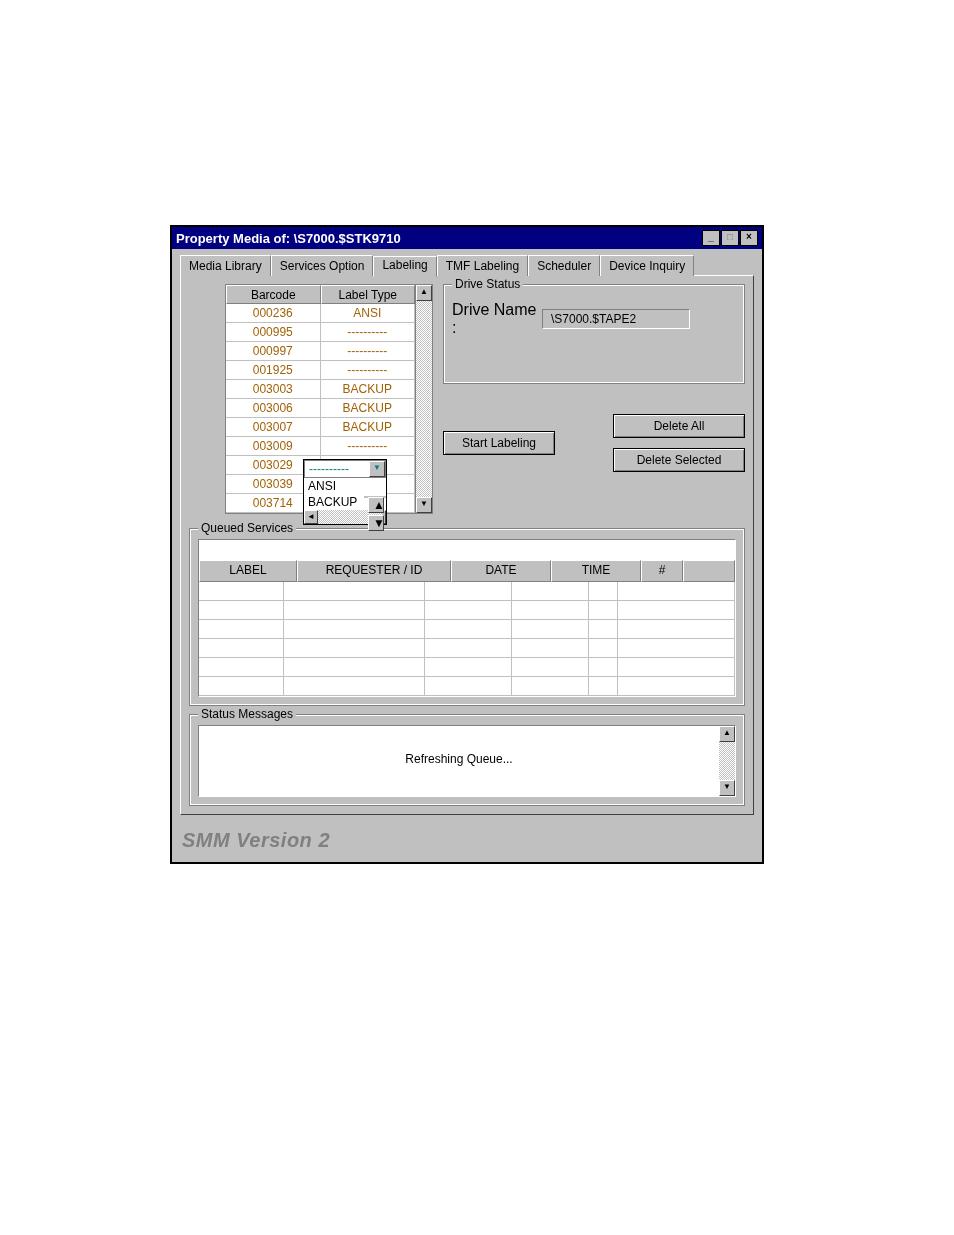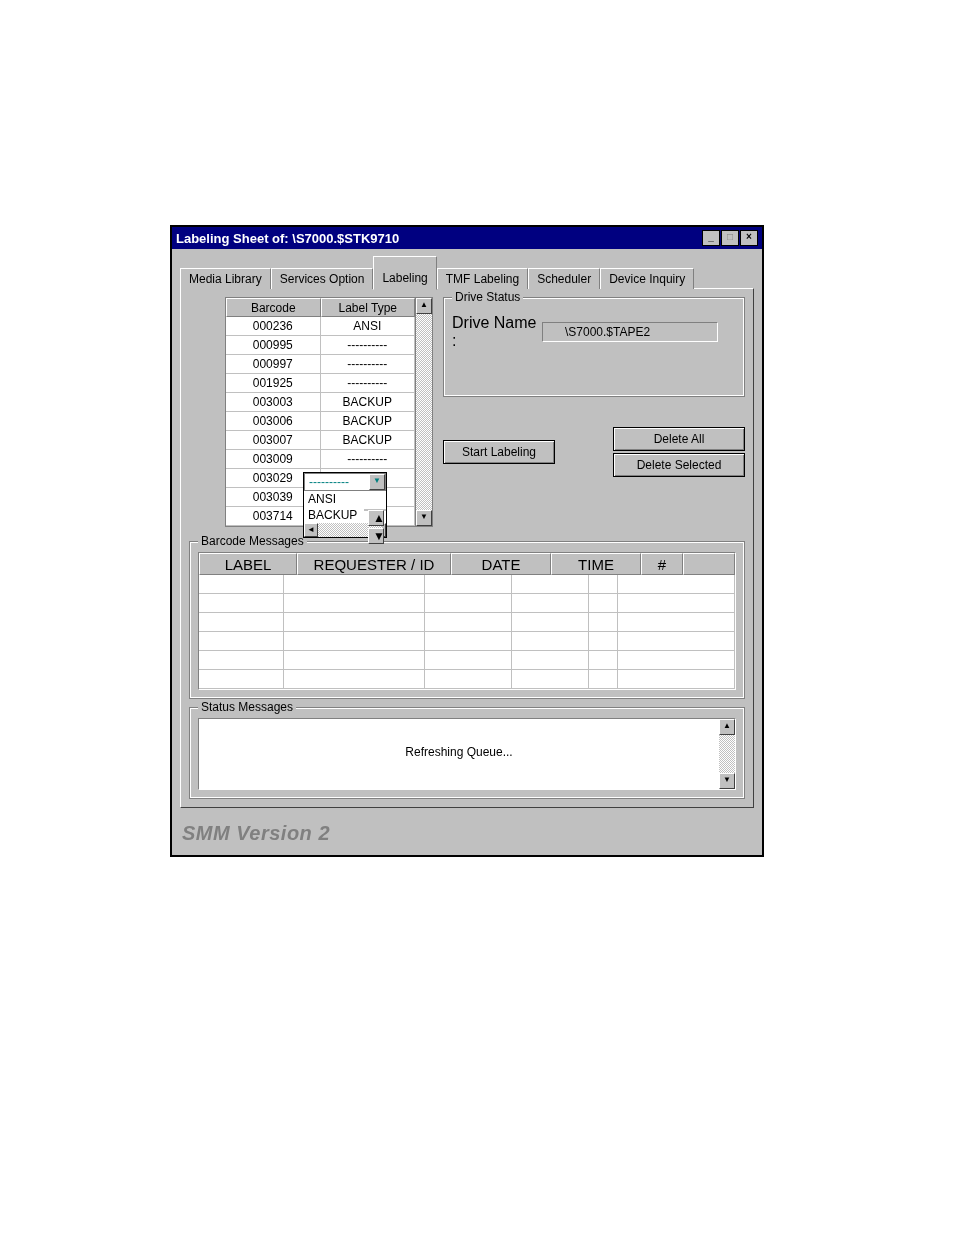--- a/index.html
+++ b/index.html
@@ -70,21 +70,21 @@
     background: #c0c0c0;
     font-size: 12px;
     color: #000;
     margin-right: 0px;
     position: relative;
   }
   .tab.active {
     border-bottom: 1px solid #c0c0c0;
     background: #c0c0c0;
     z-index: 3;
-    padding-top: 14px;
+    padding-top: 1px;
     padding-bottom: 4px;
     top: 1px;
   }
   .tabpanel {
     border-top: 1px solid #fff;
     border-left: 1px solid #fff;
     border-right: 1px solid #404040;
     border-bottom: 1px solid #404040;
     padding: 8px;
     position: relative;
@@ -145,21 +145,21 @@
     border-top: 1px solid #fff;
     border-left: 1px solid #fff;
     border-right: 1px solid #808080;
     border-bottom: 1px solid #808080;
     height: 15px;
   }
   .bt-row {
     display: flex;
   }
   .bt-row > div {
-    color: #000000;
+    color: #a16207;
   }
   .bt-scroll {
     width: 16px;
     background: #c0c0c0;
     border-left: 1px solid #808080;
     display: flex;
     flex-direction: column;
   }
   .sb-btn {
     width: 16px;
@@ -243,39 +243,39 @@
   }
   .ds-fields .label {
     width: 90px;
     font-size: 16px;
   }
   .ds-fields .value {
     border: 1px solid #808080;
     border-right-color: #fff;
     border-bottom-color: #fff;
     background: #c0c0c0;
-    padding: 2px 22px;
+    padding: 2px 8px;
     font-size: 12px;
     min-width: 100px;
     display: inline-block;
   }
   
   .btn {
     background: #c0c0c0;
     border: 1px solid #000;
     box-shadow: inset 1px 1px 0 #fff, inset -1px -1px 0 #808080;
     padding: 4px 10px;
     font-size: 12px;
     text-align: center;
     min-width: 90px;
   }
   .btn-col {
     display: flex;
     flex-direction: column;
-    gap: 2px;
+    gap: 10px;
     margin-left: auto;
   }
   .action-row {
     display: flex;
     align-items: center;
     gap: 20px;
     margin-top: 30px;
   }
   
   .queued {
@@ -291,24 +291,25 @@
   .queued .thead {
     display: flex;
   }
   .queued .th {
     background: #c0c0c0;
     border-top: 1px solid #fff;
     border-left: 1px solid #fff;
     border-right: 1px solid #808080;
     border-bottom: 1px solid #808080;
     padding: 2px 6px;
-    font-size: 15px;
+    font-size: 12px;
     text-align: center;
     height: 16px;
     box-sizing: content-box;
+    margin-top: 20px;
   }
   .queued .tbody .tr {
     display: flex;
     height: 18px;
     border-bottom: 1px solid #c0c0c0;
   }
   .queued .td {
     border-right: 1px solid #c0c0c0;
     height: 18px;
   }
@@ -346,21 +347,21 @@
     color: #808080;
     letter-spacing: 0.5px;
   }
 </style>
 </head>
 <body>
 
 <div class="page">
   <div class="window">
     <div class="titlebar">
-      <span class="title">Labeling Sheet of: \S7000.$STK9710</span>
+      <span class="title">Property Media of: \S7000.$STK9710</span>
       <span class="win-btn">_</span>
       <span class="win-btn disabled">□</span>
       <span class="win-btn">×</span>
     </div>
     <div class="client">
       <div class="tabs">
         <div class="tab">Media Library</div>
         <div class="tab">Services Option</div>
         <div class="tab active">Labeling</div>
         <div class="tab">TMF Labeling</div>
@@ -466,21 +467,21 @@
               <div class="btn">Start Labeling</div>
               <div class="btn-col">
                 <div class="btn" style="min-width:110px;">Delete All</div>
                 <div class="btn" style="min-width:110px;">Delete Selected</div>
               </div>
             </div>
           </div>
         </div>
 
         <div class="queued groupbox">
-          <span class="legend">Barcode Messages</span>
+          <span class="legend">Queued Services</span>
           <div class="table">
             <div class="thead">
               <div class="th" style="width:84px;">LABEL</div>
               <div class="th" style="width:140px;text-align:center;">REQUESTER / ID</div>
               <div class="th" style="width:86px;">DATE</div>
               <div class="th" style="width:76px;">TIME</div>
               <div class="th" style="width:28px;">#</div>
               <div class="th" style="flex:1;"></div>
             </div>
             <div class="tbody">

